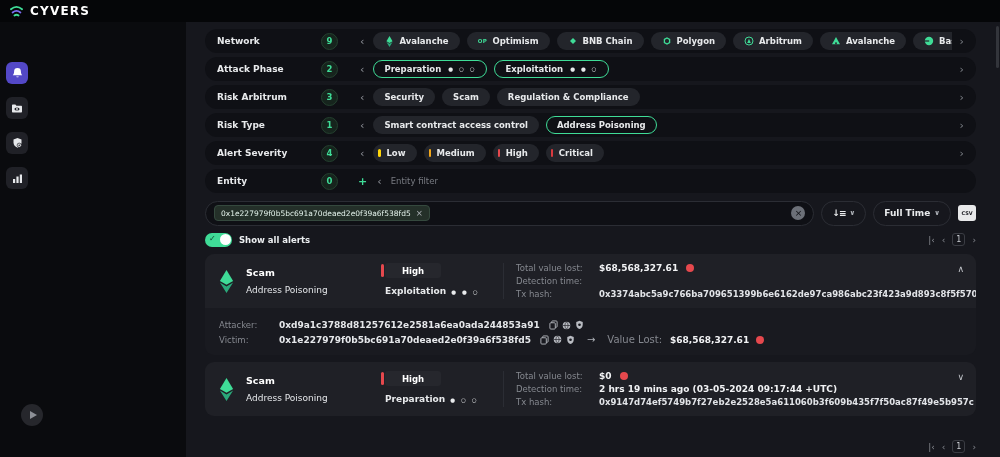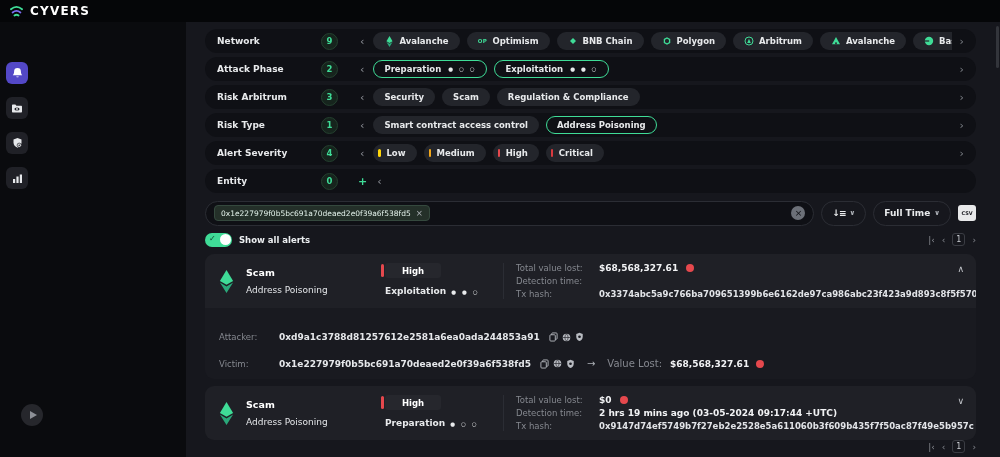--- a/index.html
+++ b/index.html
@@ -67,21 +67,21 @@
 .col-det{flex:1;border-left:1px solid #2b2d34;padding-left:12px;display:flex;flex-direction:column;gap:3px}
 .detline{display:flex;align-items:center;gap:5px;white-space:nowrap}
 .dlabel{width:78px;color:#85888f;font-size:8.5px;flex:none}
 .dval{font-size:9px;font-weight:bold;color:#f2f3f5}
 .dval.mono{font-weight:600;font-size:8.5px;color:#e2e4e8}
 .reddot{width:8px;height:8px;border-radius:50%;background:#e5484d;display:inline-block;margin-left:3px;flex:none}
 .hicons{display:inline-flex;gap:4px;margin-left:5px;align-items:center}
 .hicons span{cursor:pointer;display:inline-flex}
 .card-chev{position:absolute;right:12px;top:10px;color:#c6c9ce;font-size:9px;cursor:pointer}
 .card-expand{background:#191a20;padding:8px 14px 10px 14px}
-.exline{display:flex;align-items:center;gap:4px;margin-top:16px;white-space:nowrap}
+.exline{display:flex;align-items:center;gap:4px;margin-top:4px;white-space:nowrap}
 .exlabel{width:56px;color:#85888f;font-size:8.5px;flex:none}
 .exval{font-size:9px;font-weight:600;color:#e6e8eb}
 .arrow{color:#aeb2b8;margin:0 8px;font-size:10px}
 .vl-label{color:#85888f;font-size:10px;margin-right:4px}
 .vl-val{font-size:9px;font-weight:bold;color:#f2f3f5}
 .bottom-pager{position:absolute;right:24px;bottom:4px}
 .scrollthumb{position:absolute;right:1px;top:26px;width:3px;height:42px;border-radius:2px;background:#33353b}
 </style>
 </head>
 <body>
@@ -280,20 +280,21 @@
         </span>
     </div>
     <span class="row-end-chev">›</span>
   </div>
 
   <div class="frow">
     <span class="flabel">Entity</span>
     <span class="fbadge">0</span>
     <span class="plus">+</span>
     <span class="scroll-chev" style="margin-left:10px">‹</span>
+    <input class="entity-input" placeholder="Entity filter" style="">
   </div>
 
   <div class="search-row">
     <div class="search-pill">
       <span class="tag">
         <span>0x1e227979f0b5bc691a70deaed2e0f39a6f538fd5</span>
         <span class="x">×</span>
       </span>
       <span class="clearbtn">×</span>
     </div>

